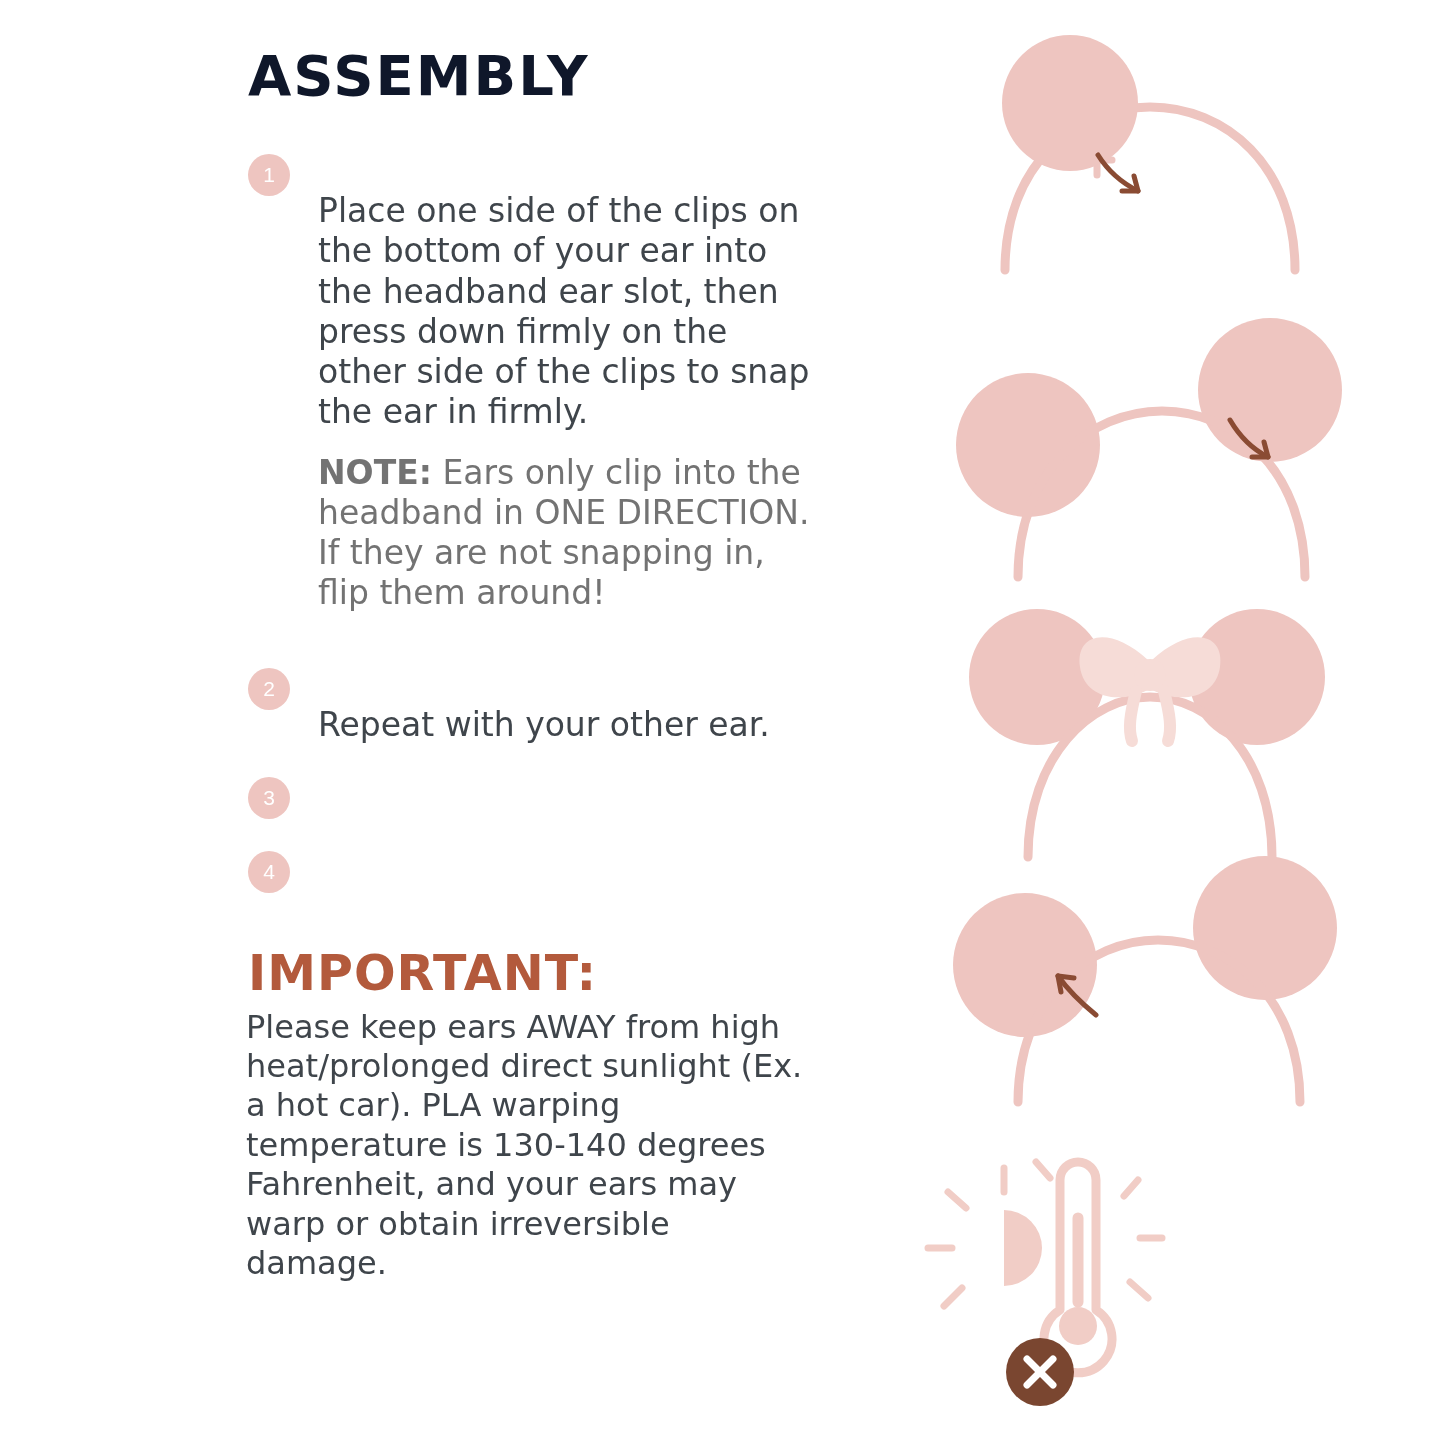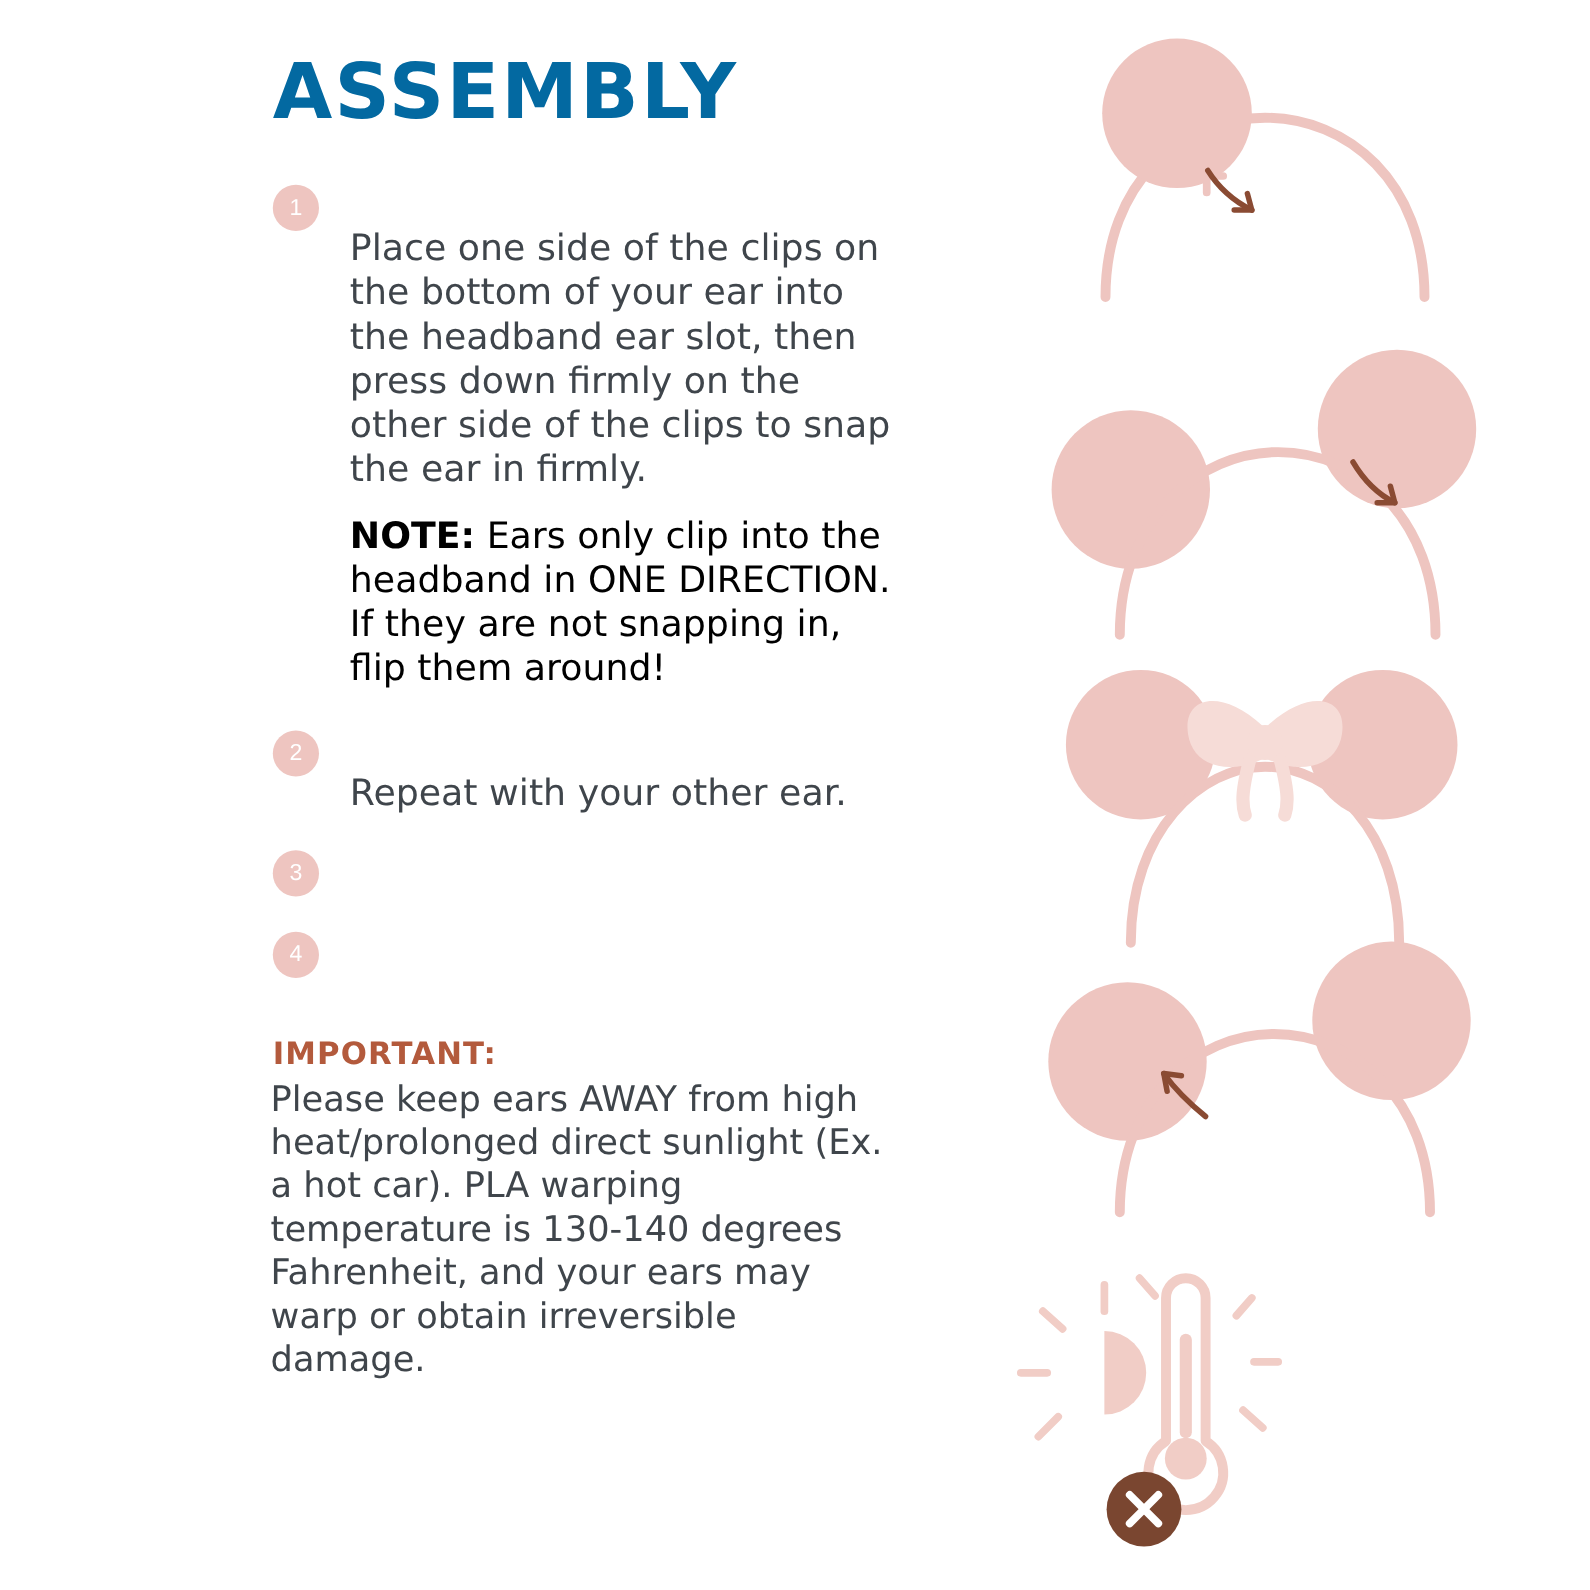--- a/index.html
+++ b/index.html
@@ -22,24 +22,24 @@
 
   
   .left-col {
     position: absolute;
     left: 248px;
     top: 48px;
     width: 600px;
   }
   .title {
     font-family: "DejaVu Sans", sans-serif;
-    font-size: 70px;
+    font-size: 56px;
     font-weight: bold;
     letter-spacing: 2px;
-    color: #0369a1;
+    color: #0f172a;
     line-height: 1;
     margin: 0 0 44px 0;
   }
 
   .steps {
     position: relative;
   }
   .step {
     display: flex;
     align-items: flex-start;
@@ -64,36 +64,36 @@
     font-size: 33px;
     line-height: 1.22;
     color: #3f454b;
     font-family: "DejaVu Sans", sans-serif;
     max-width: 500px;
     margin-top: 43px;
   }
   .note {
     margin-left: 70px;
     margin-top: -6px;
-    margin-bottom: 30px;
+    margin-bottom: 48px;
     font-size: 33px;
     line-height: 1.22;
-    color: #000000;
+    color: #737373;
     max-width: 500px;
   }
   .note b {
     font-weight: bold;
   }
 
   .important-block {
     margin-top: 52px;
     width: 560px;
   }
   .important-head {
-    font-size: 28px;
+    font-size: 49px;
     font-weight: bold;
     letter-spacing: 1px;
     color: #b35a3c;
     margin: 0 0 6px 0;
     font-family: "DejaVu Sans", sans-serif;
   }
   .important-body {
     font-size: 32px;
     line-height: 1.23;
     color: #3f454b;

